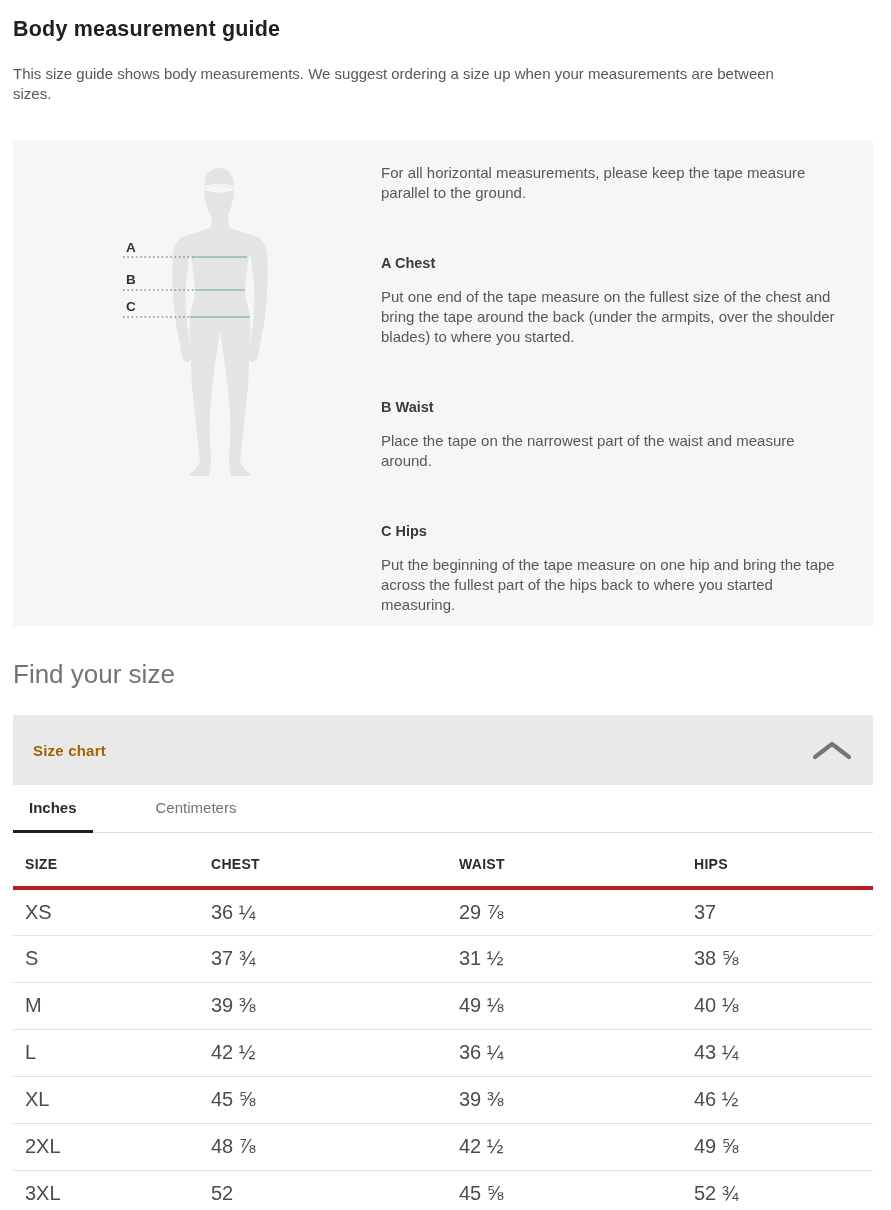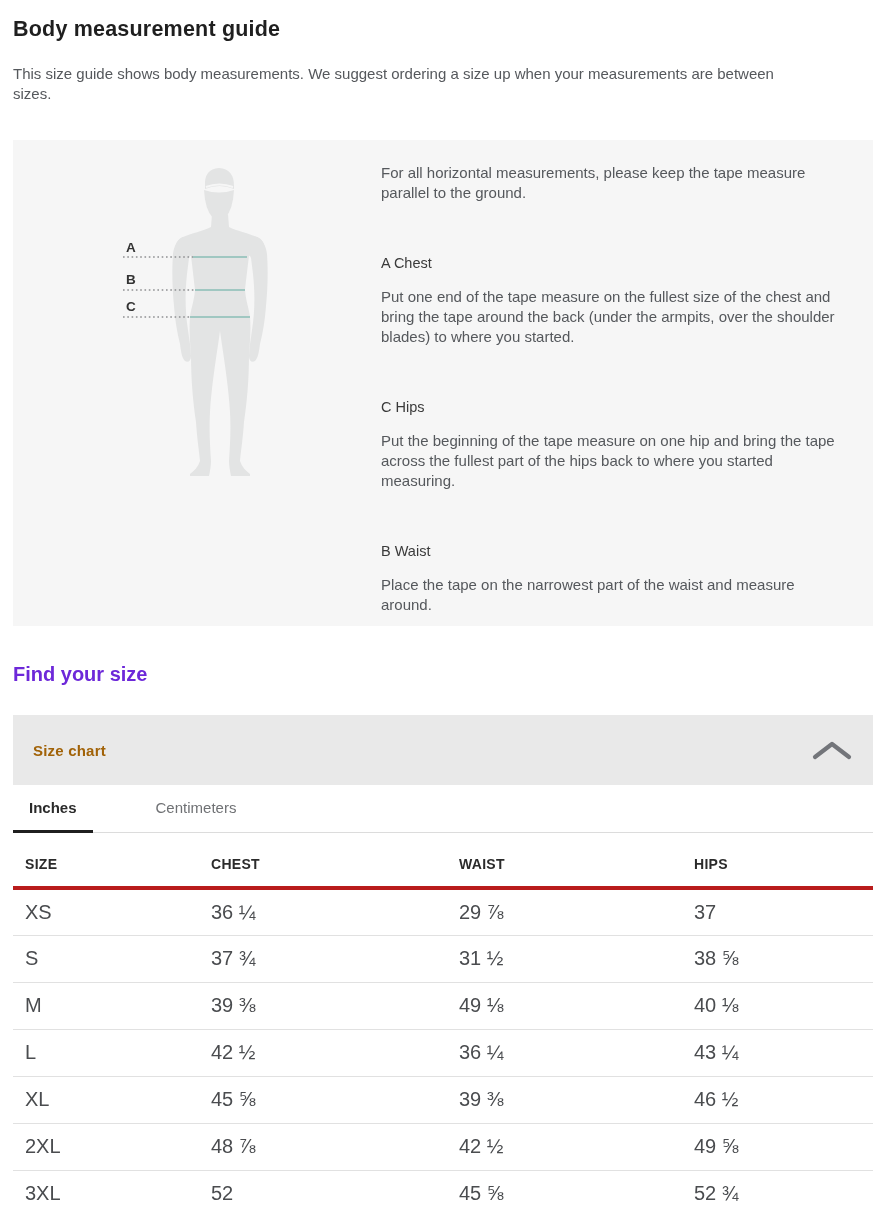--- a/index.html
+++ b/index.html
@@ -35,28 +35,28 @@
   .dotted-line{ stroke:#8f9092; stroke-width:1.4; stroke-dasharray:1.6 2.7; fill:none; }
   .teal-line{ stroke:var(--accent-teal,#a0c7c1); stroke-width:2.2; fill:none; }
   .measure-label{ font-family:"Liberation Sans",sans-serif; font-size:13.5px; font-weight:bold; fill:#333; }
 
   .guide-text{
     flex:1; padding:23px 36px 0 0;
     font-size:15px; line-height:20px; color:#55585c;
   }
   .guide-section{ margin-top:53px; }
   .guide-section h4{
-    font-size:14.5px; font-weight:normal; color:#3a3a3a; line-height:15px;
+    font-size:14.5px; font-weight:bold; color:#3a3a3a; line-height:15px;
   }
   .guide-section p{ margin-top:16px; }
 
   
   .find-size{
     margin:36px 13px 0 13px;
-    font-size:20px; font-weight:bold; color:#6d28d9; line-height:25px;
+    font-size:26px; font-weight:normal; color:#737373; line-height:25px;
   }
 
   
   .chart-header{
     margin:28px 18px 0 13px;
     width:860px; height:70px;
     background:#e9e9e9;
     display:flex; align-items:center; justify-content:space-between;
     padding:0 21px 0 20px;
     cursor:pointer;
@@ -183,27 +183,27 @@
 
     <div class="guide-text">
       <p>For all horizontal measurements, please keep the tape measure parallel to the ground.</p>
 
       <div class="guide-section">
         <h4>A Chest</h4>
         <p>Put one end of the tape measure on the fullest size of the chest and bring the tape around the back (under the armpits, over the shoulder blades) to where you started.</p>
       </div>
 
       <div class="guide-section">
+        <h4>B Waist</h4>
+        <p>Place the tape on the narrowest part of the waist and measure around.</p>
+      </div>
+
+      <div class="guide-section">
         <h4>C Hips</h4>
         <p>Put the beginning of the tape measure on one hip and bring the tape across the fullest part of the hips back to where you started measuring.</p>
-      </div>
-
-      <div class="guide-section">
-        <h4>B Waist</h4>
-        <p>Place the tape on the narrowest part of the waist and measure around.</p>
       </div>
     </div>
   </div>
 
   <h2 class="find-size">Find your size</h2>
 
   <div class="chart-header">
     <span class="chart-header-title">Size chart</span>
     <span class="chevron">
       <svg width="40" height="20" viewBox="0 0 40 20">

